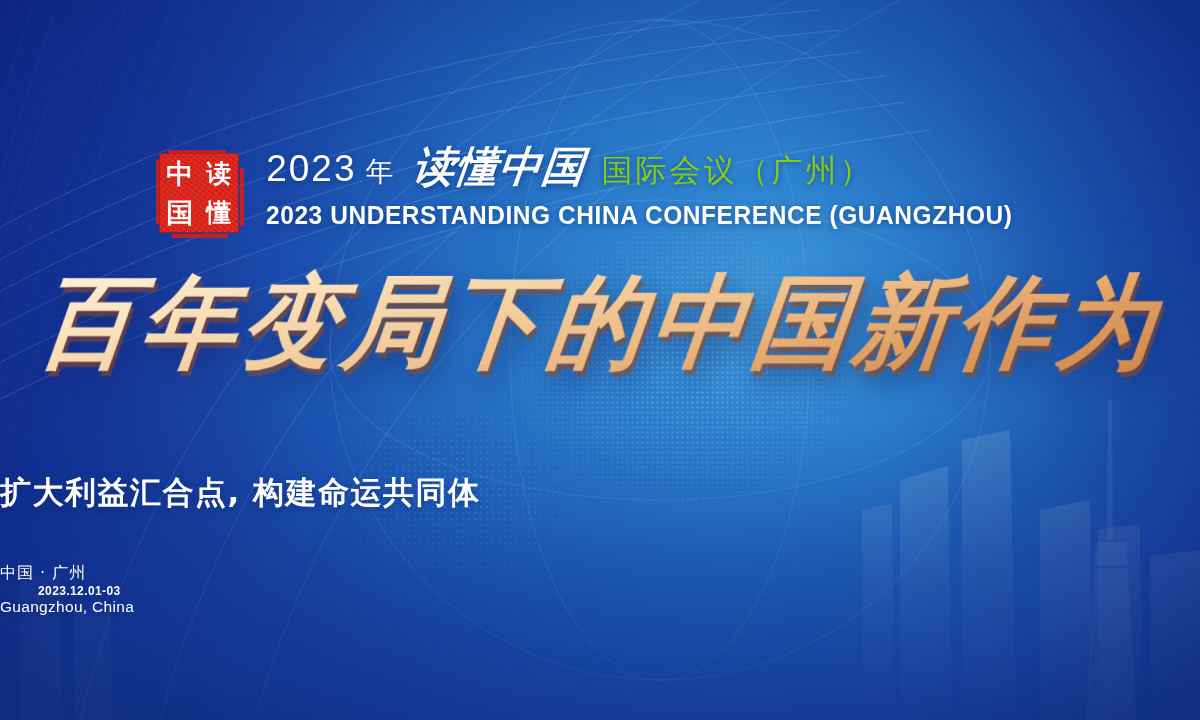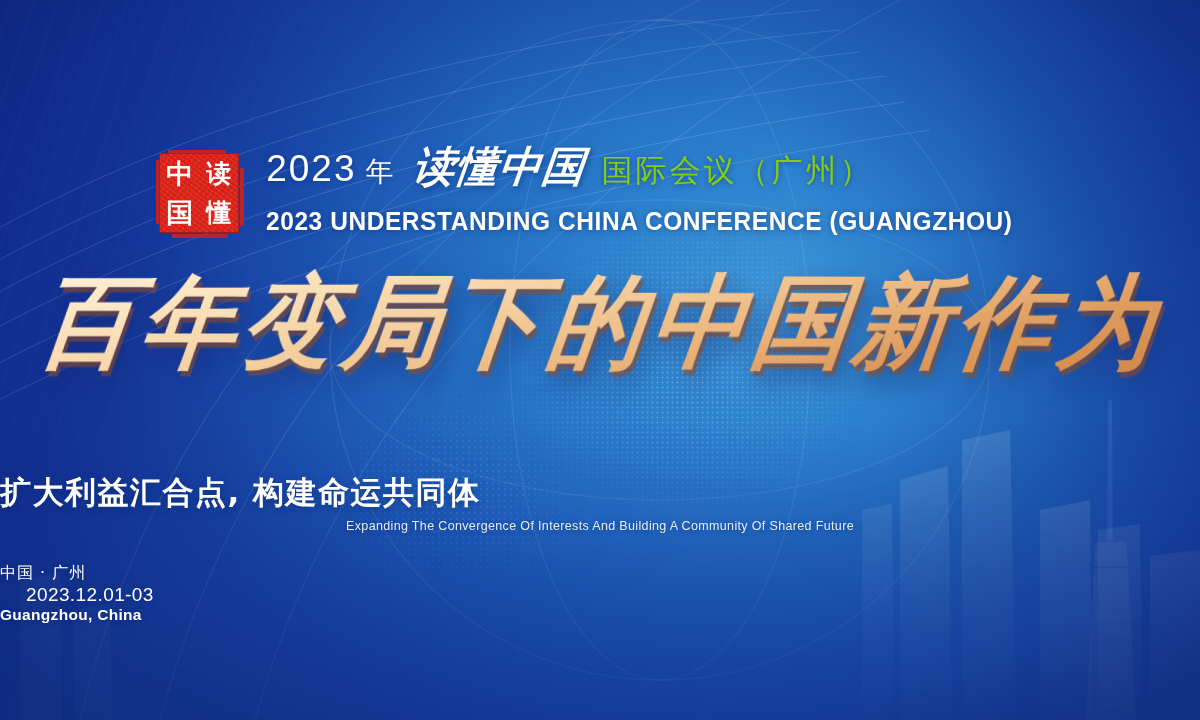--- a/index.html
+++ b/index.html
@@ -171,21 +171,21 @@
     letter-spacing: 0;
   }
   .seal-ch.a { font-size: 25px; }
 
   .titles { display: flex; flex-direction: column; align-items: flex-start; }
   .title-cn {
     display: flex;
     align-items: baseline;
     white-space: nowrap;
     line-height: 1;
-    margin-bottom: 19px;
+    margin-bottom: 13px;
   }
   .t-year {
     color: #ffffff;
     font-size: 37px;
     font-weight: 400;
     letter-spacing: 2px;
     text-shadow: 0 1px 5px rgba(10,40,110,0.55);
   }
   .t-nian {
     color: #ffffff;
@@ -306,28 +306,28 @@
     text-shadow: 0 1px 5px rgba(10,40,110,0.5);
     flex-direction: column;
   }
   .f-cn {
     font-size: 16px;
     font-weight: 400;
     letter-spacing: 1px;
     font-family: "DejaVu Sans", "Liberation Sans", sans-serif;
   }
   .f-date {
-    font-size: 19px;
-    font-weight: 400;
+    font-size: 12px;
+    font-weight: 700;
     letter-spacing: 0.4px;
-    margin: 0 26px;
+    margin: 0 38px;
   }
   .f-en {
     font-size: 15.5px;
-    font-weight: 700;
+    font-weight: 400;
     letter-spacing: 0.3px;
   }
 </style>
 </head>
 <body>
 
 <div id="poster">
 
   <div class="bg-base"></div>
   <div class="bg-deep-left"></div>
@@ -427,21 +427,20 @@
           <span class="t-rest">国际会议（广州）</span>
         </div>
         <div class="title-en">2023 UNDERSTANDING CHINA CONFERENCE (GUANGZHOU)</div>
       </div>
 
     </div>
 
     <div class="headline">百年变局下的中国新作为</div>
 
     <div class="theme-cn">扩大利益汇合点, 构建命运共同体</div>
-    <div class="theme-en">Expanding The Convergence Of Interests And Building A Community Of Shared Future</div>
 
     <div class="footer-line">
       <span class="f-cn">中国 · 广州</span>
       <span class="f-date">2023.12.01-03</span>
       <span class="f-en">Guangzhou, China</span>
     </div>
 
   </div>
 </div>
 

